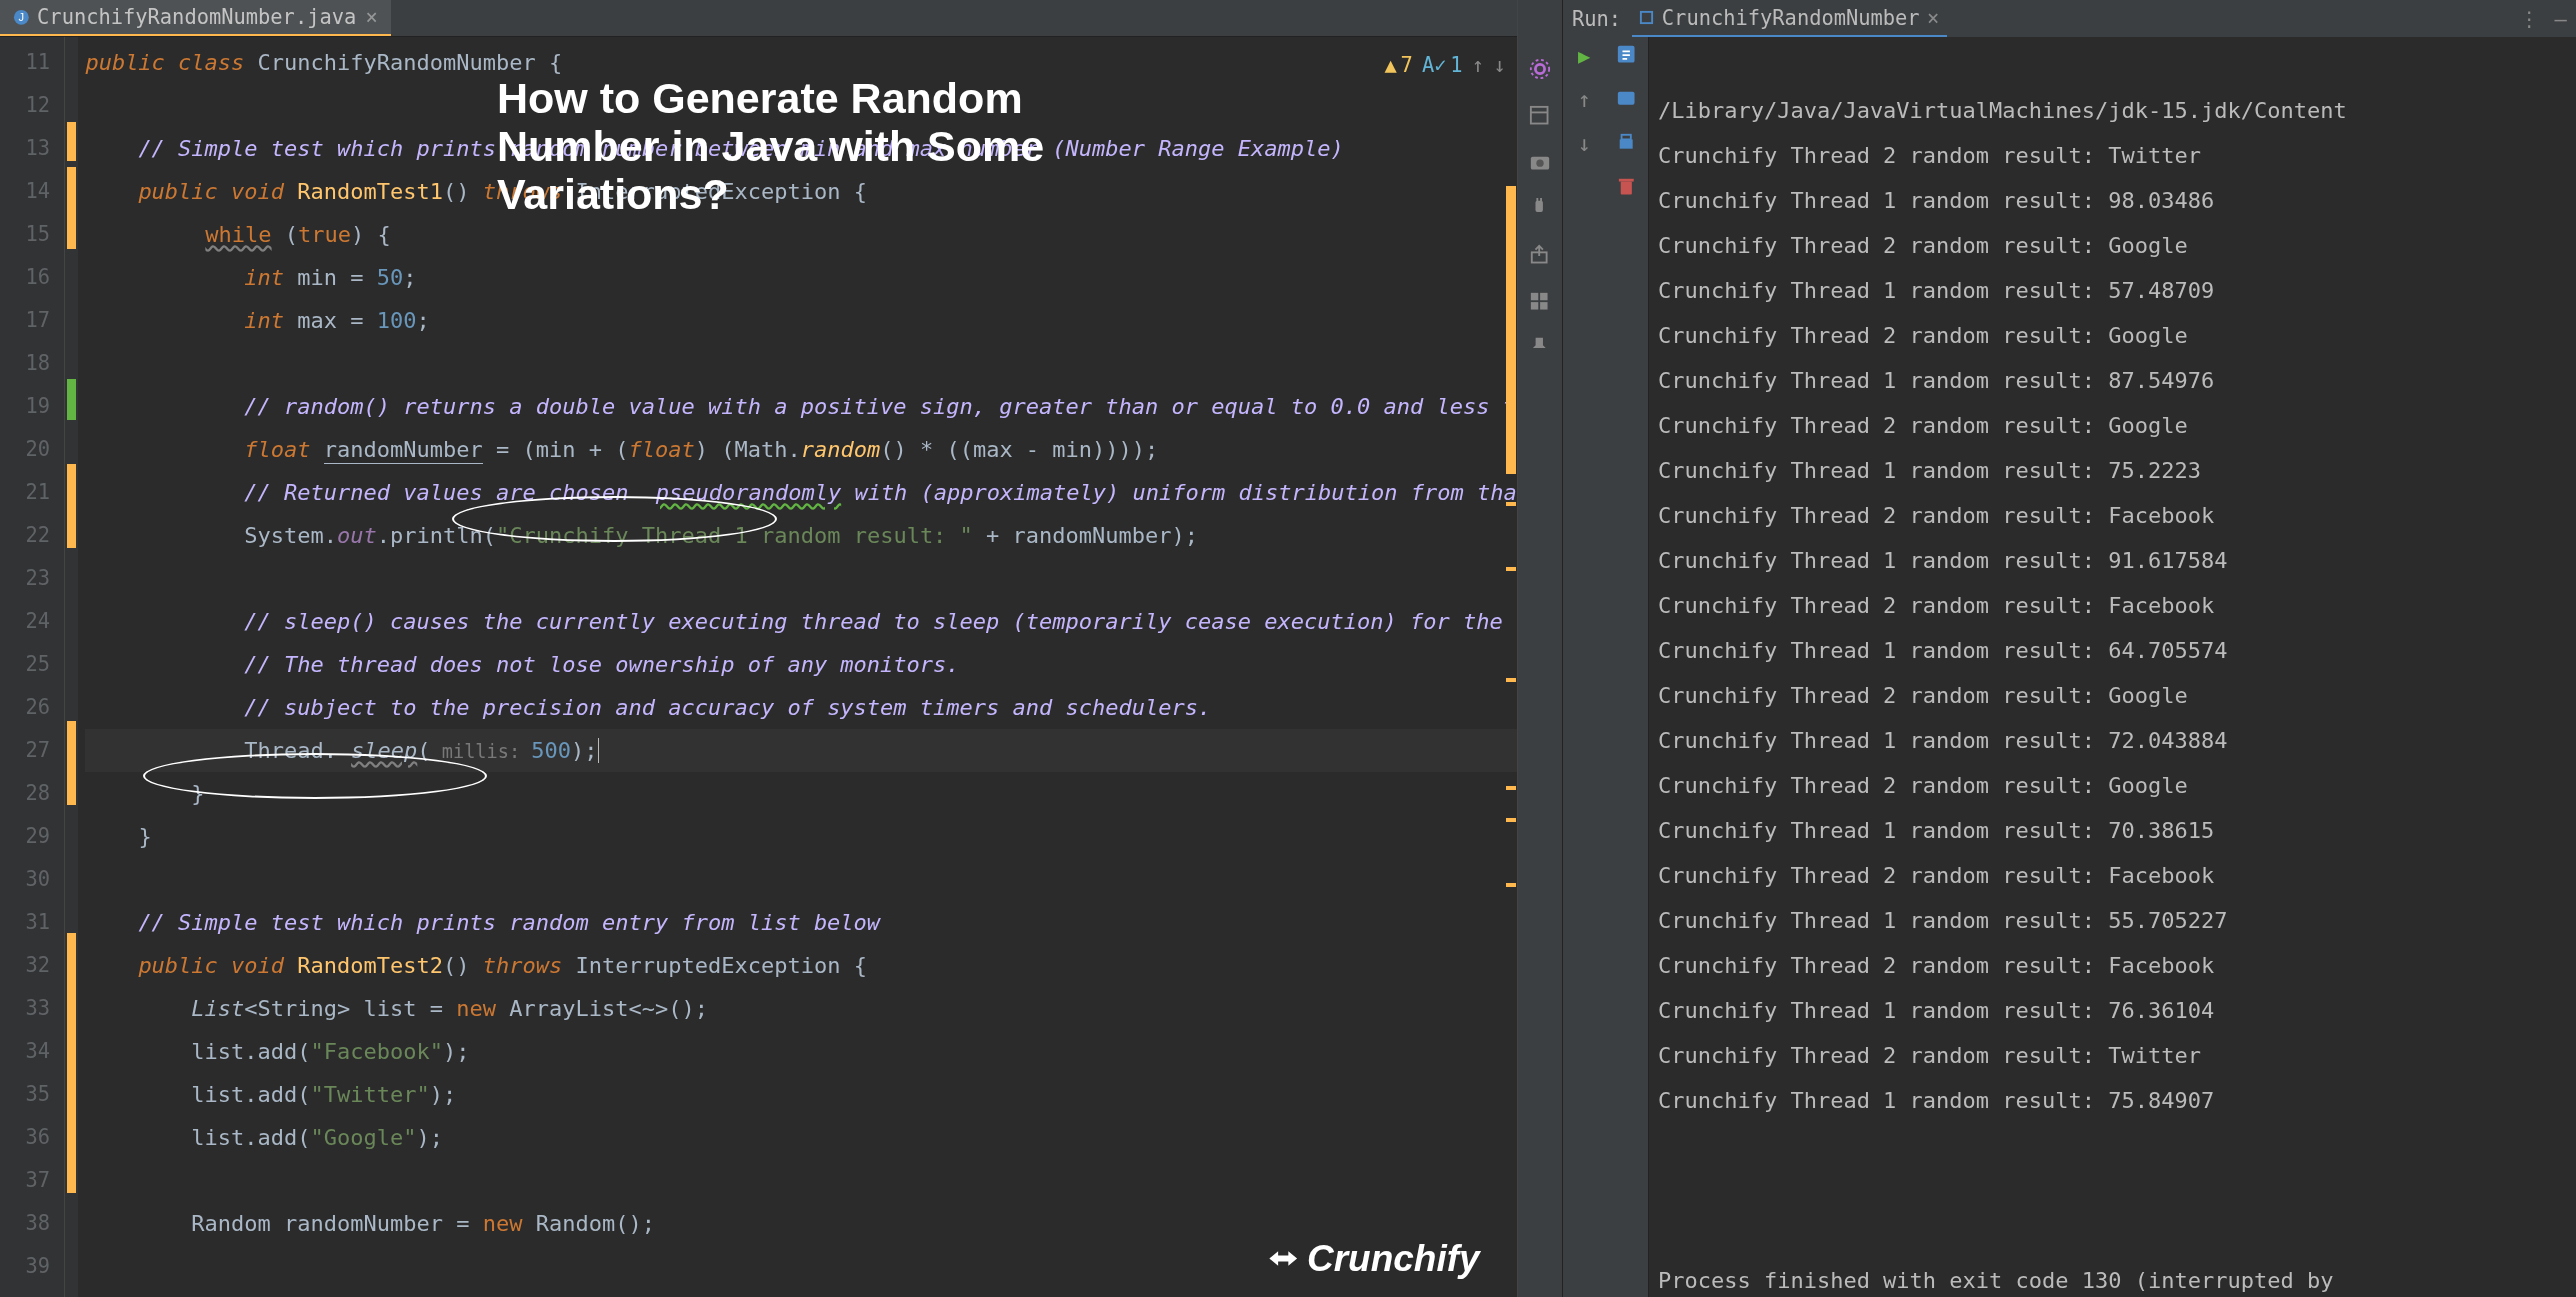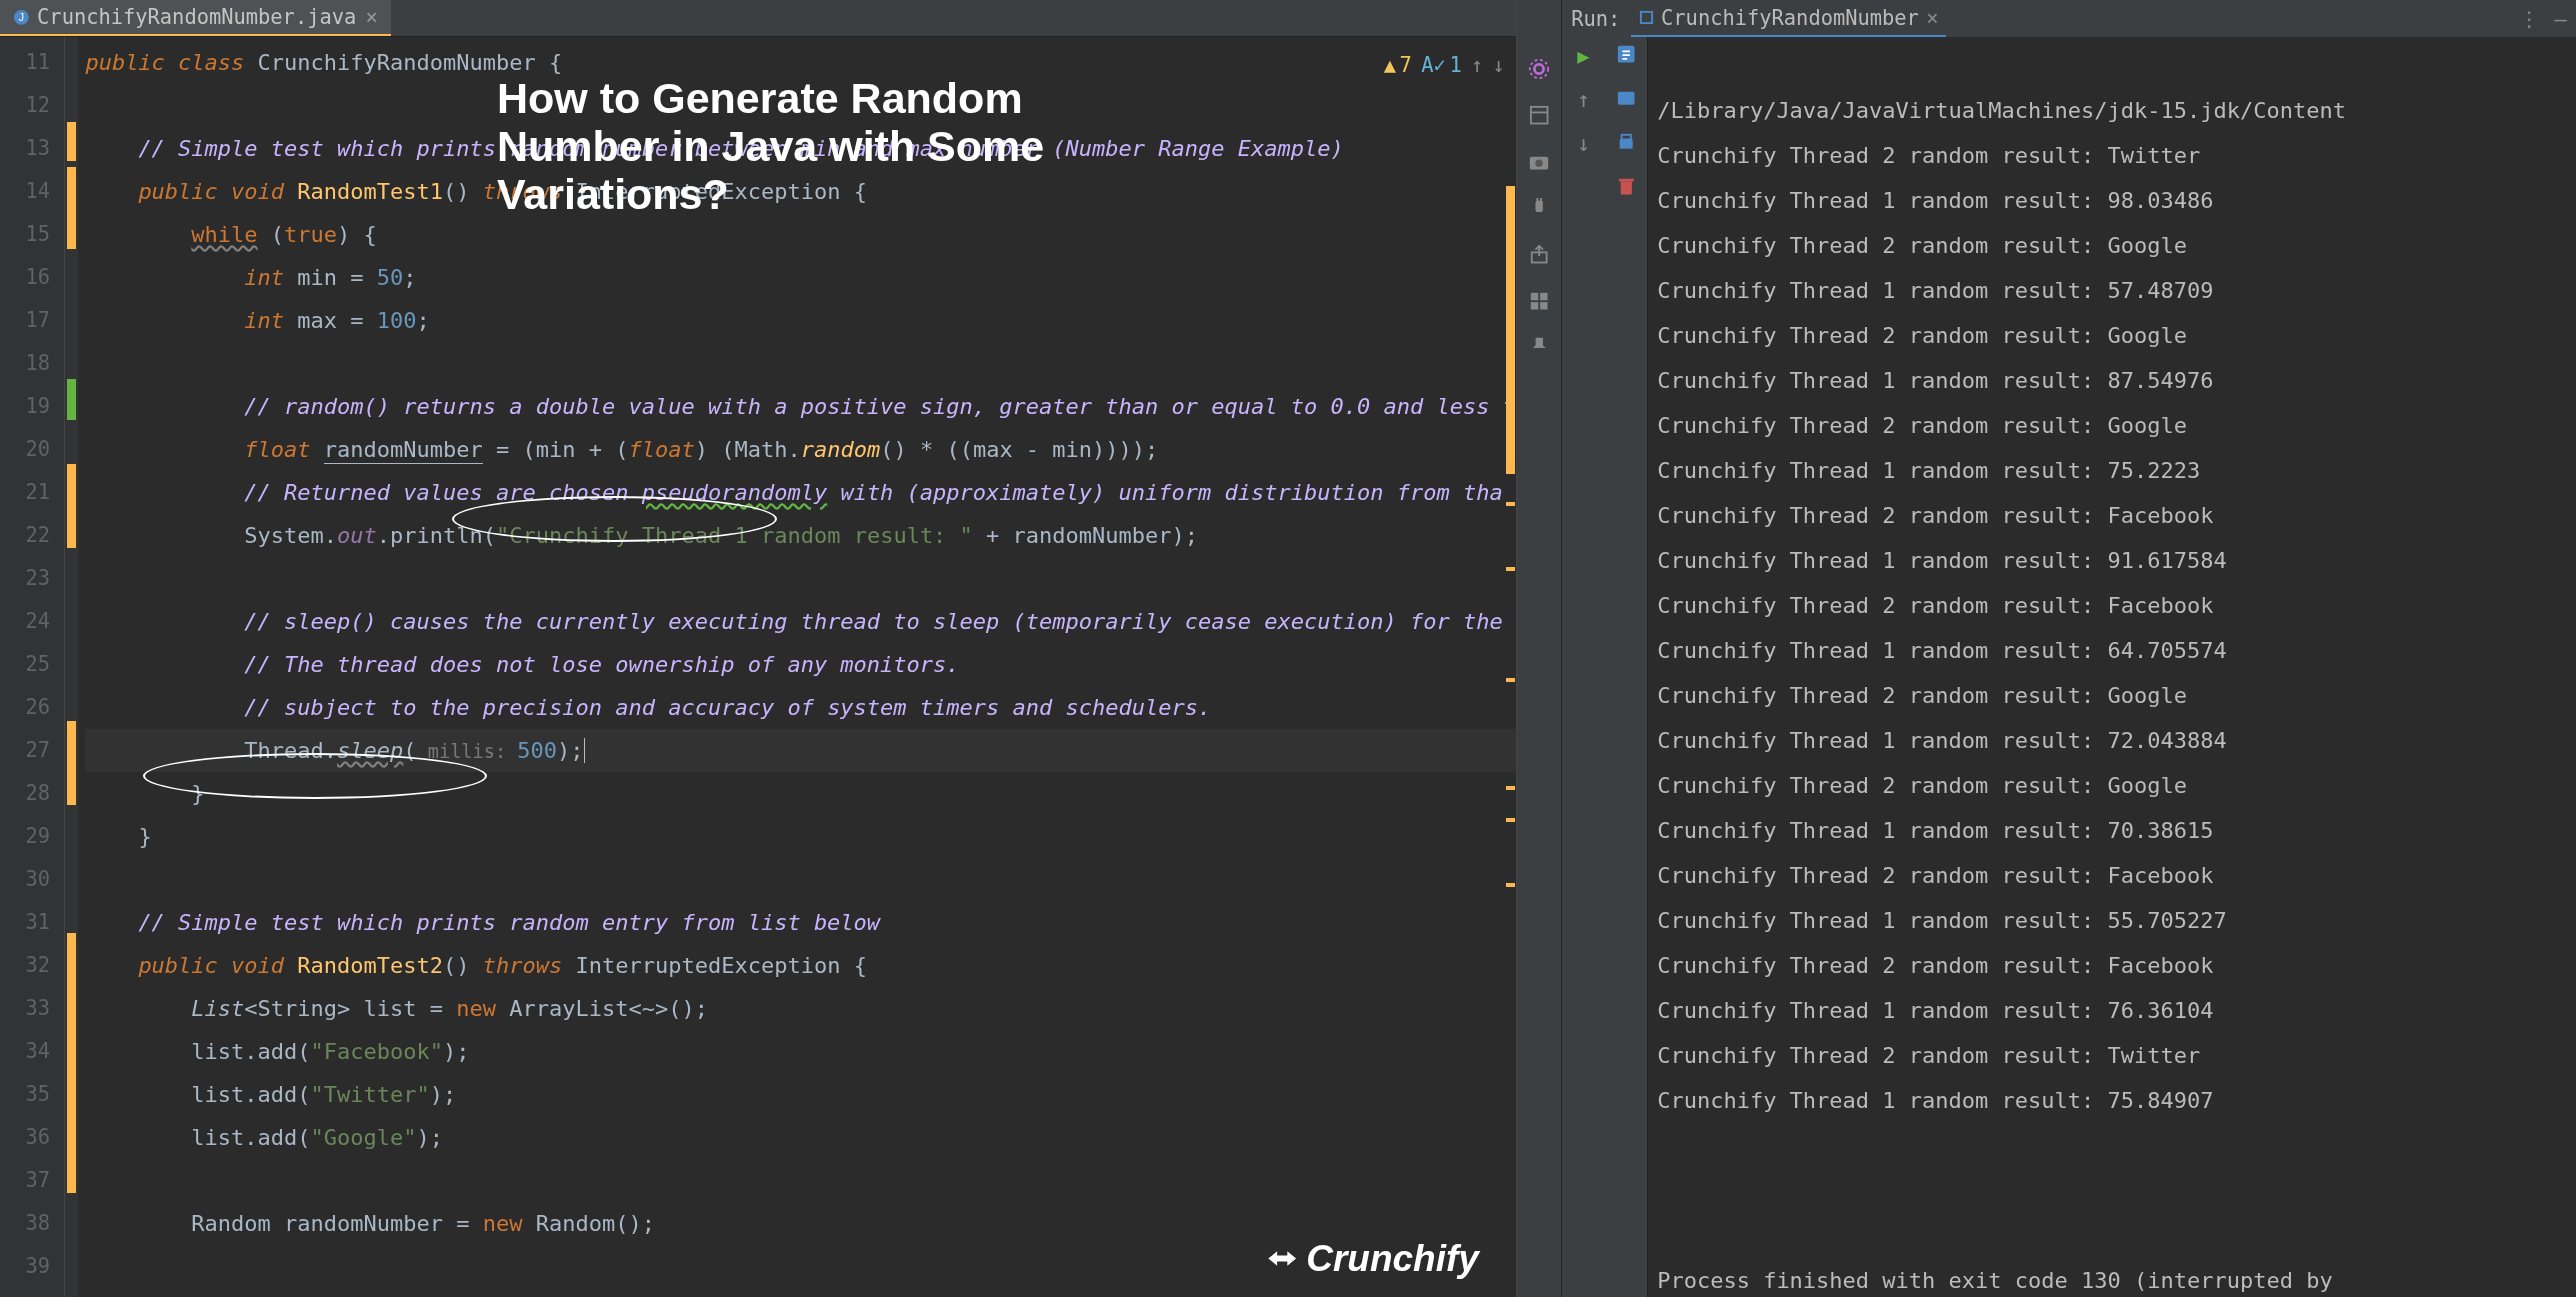--- a/index.html
+++ b/index.html
@@ -73,21 +73,21 @@
   .line.current { background:#323232; }
   .kw { color: #cc7832; font-style: italic; }
   .kw-plain { color: #cc7832; }
   .cls { color: #a9b7c6; }
   .method { color: #ffc66d; }
   .field { color: #9876aa; font-style: italic; }
   .comment { color: #c4b5fd; font-style: italic; }
   .str { color: #6a8759; }
   .num { color: #6897bb; }
   .underline { border-bottom: 1.9px solid #a9b7c6; padding-bottom:0.9px; }
-  .wavy { text-decoration: underline wavy #808080; text-underline-offset:2.8px; }
+  .wavy { text-decoration: underline wavy #808080; text-underline-offset:2.8px;margin-left:14px; }
   .param-hint { color:#787878; font-size:18.6px; }
   .overlay-title {
     position: absolute;
     top: 37px; left: 419px;
     color: #fff;
     font-family: Arial, sans-serif;
     font-weight: 700;
     font-size: 43px;
     line-height: 48px;
   }

